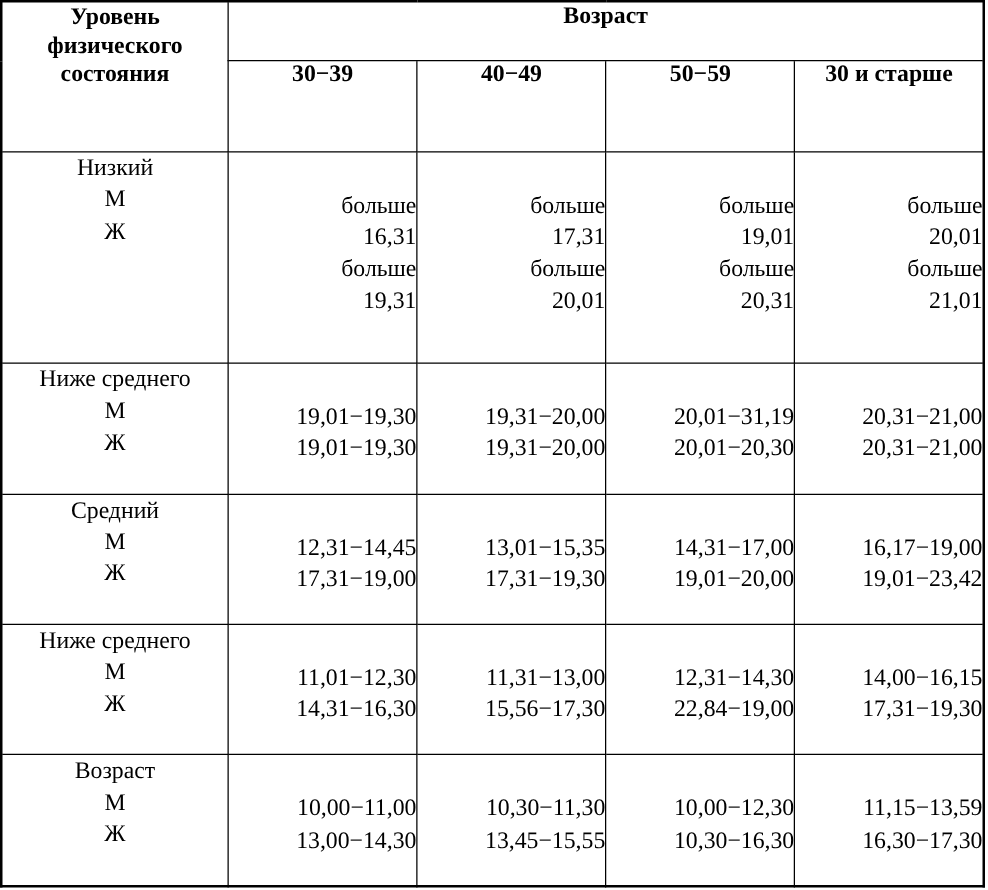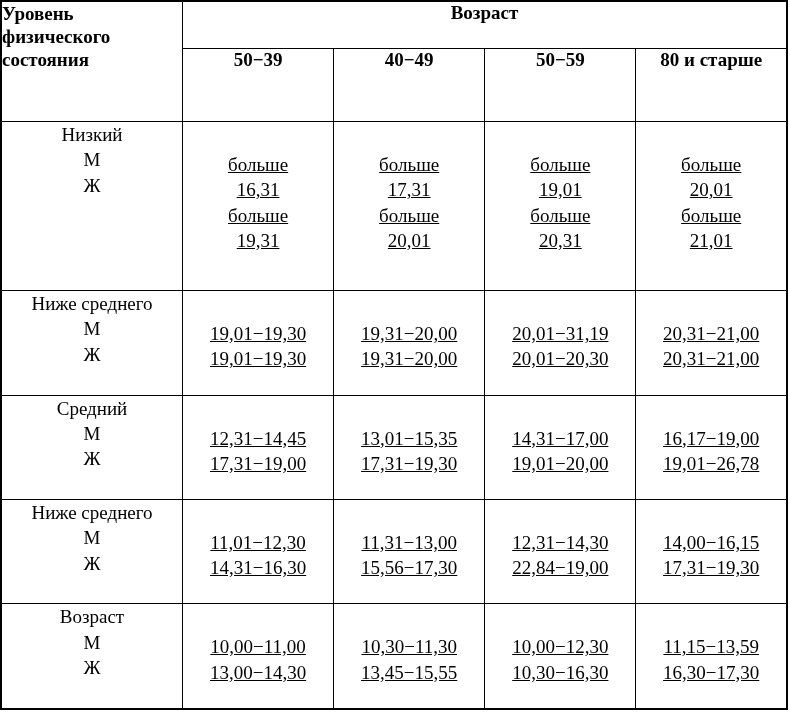--- a/index.html
+++ b/index.html
@@ -33,21 +33,21 @@
     padding: 0;
   }
   
   table.fitness-table {
     border-width: 2px;
   }
 
   .hdr-level {
     font-weight: bold;
     font-size: 19px;
-    text-align: left;
+    text-align: center;
     vertical-align: middle;
     line-height: 1.22;
     padding: 4px 6px;
     width: 180px;
   }
   .hdr-age {
     font-weight: bold;
     font-size: 19px;
     text-align: center;
     vertical-align: middle;
@@ -66,25 +66,24 @@
   }
   .row-label {
     font-size: 19px;
     text-align: center;
     padding: 6px 0 4px 8px;
     line-height: 1.33;
     white-space: pre-line;
   }
   .cell-vals {
     font-size: 19px;
-    text-align: center;
+    text-align: right;
     padding: 6px 0 4px 9px;
     line-height: 1.33;
     white-space: pre-line;
-    text-decoration: underline;
   }
   .cell-vals.low {
     padding-top: 30px;
   }
   .cell-vals.pad-mid {
     padding-top: 30px;
   }
 </style>
 </head>
 <body>
@@ -92,24 +91,24 @@
 <div class="table-wrap">
   <table class="fitness-table">
     <thead>
       <tr>
         <th class="hdr-level" rowspan="2">Уровень
 физического
 состояния</th>
         <th class="hdr-age" colspan="4">Возраст</th>
       </tr>
       <tr>
-        <th class="hdr-col">50−39</th>
+        <th class="hdr-col">30−39</th>
         <th class="hdr-col">40−49</th>
         <th class="hdr-col">50−59</th>
-        <th class="hdr-col">80
+        <th class="hdr-col">30
 и старше</th>
       </tr>
     </thead>
     <tbody>
       <tr>
         <td class="row-label">Низкий
 М
 Ж</td>
         <td class="cell-vals low">больше
 16,31
@@ -145,21 +144,21 @@
         <td class="row-label">Средний
 М
 Ж</td>
         <td class="cell-vals pad-mid">12,31−14,45
 17,31−19,00</td>
         <td class="cell-vals pad-mid">13,01−15,35
 17,31−19,30</td>
         <td class="cell-vals pad-mid">14,31−17,00
 19,01−20,00</td>
         <td class="cell-vals pad-mid">16,17−19,00
-19,01−26,78</td>
+19,01−23,42</td>
       </tr>
       <tr>
         <td class="row-label">Ниже среднего
 М
 Ж</td>
         <td class="cell-vals pad-mid">11,01−12,30
 14,31−16,30</td>
         <td class="cell-vals pad-mid">11,31−13,00
 15,56−17,30</td>
         <td class="cell-vals pad-mid">12,31−14,30

